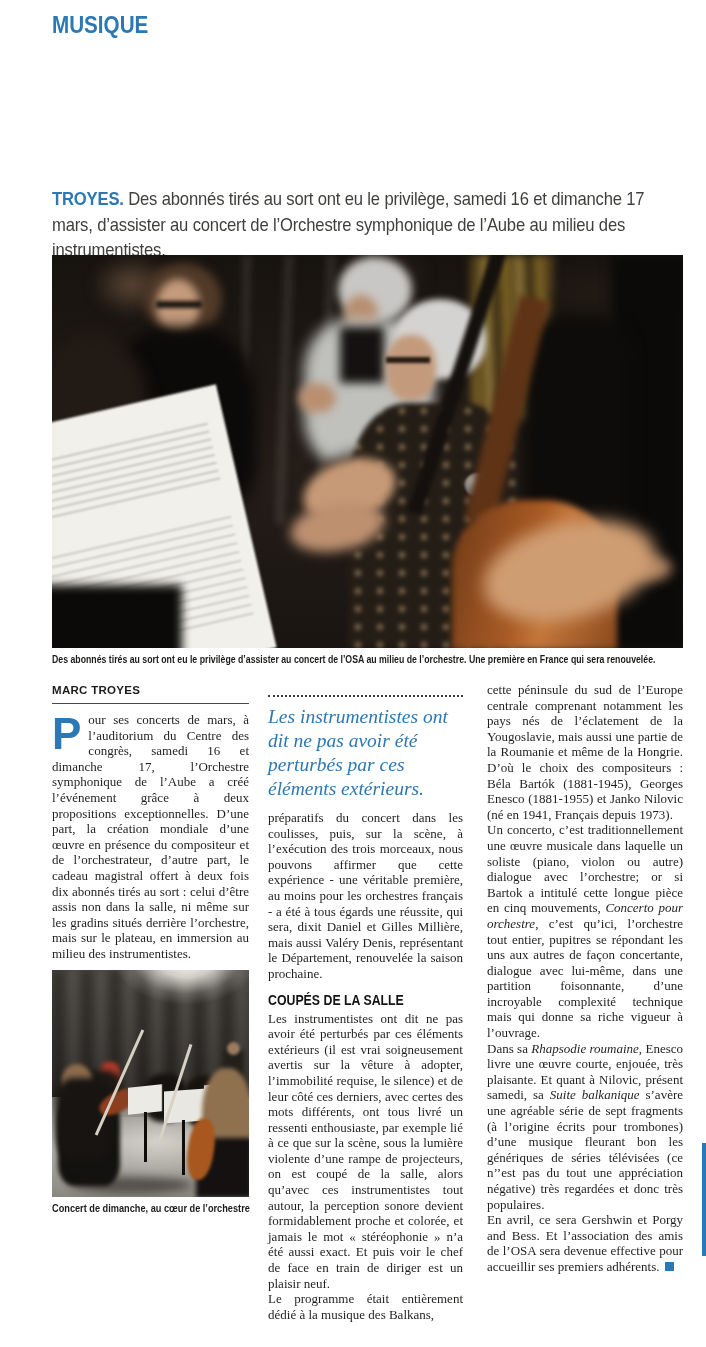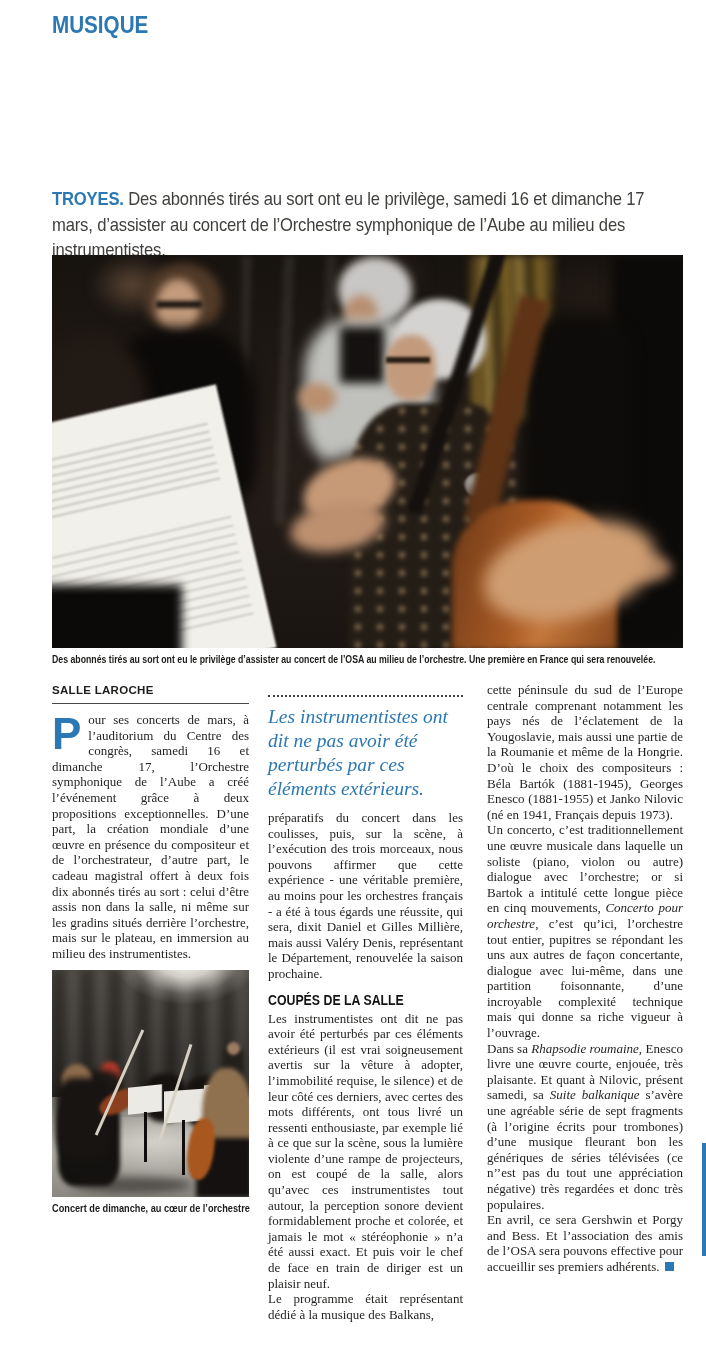--- a/index.html
+++ b/index.html
@@ -93,21 +93,21 @@
     <div class="b" style="left:-18px;top:150px;width:215px;height:270px;background:#f2f0eb;transform:rotate(-13deg);filter:blur(1.2px);overflow:hidden;">
       <div class="b" style="left:18px;top:30px;width:180px;height:70px;background:repeating-linear-gradient(0deg,transparent 0 7px,rgba(125,119,108,.7) 7px 8px);"></div>
       <div class="b" style="left:10px;top:130px;width:190px;height:110px;background:repeating-linear-gradient(0deg,transparent 0 8px,rgba(125,119,108,.6) 8px 9px);"></div>
     </div>
     <div class="b" style="left:-20px;top:330px;width:150px;height:80px;background:#0c0a09;filter:blur(5px);"></div>
     <div class="b" style="inset:0;background:radial-gradient(120% 100% at 50% 45%,transparent 60%,rgba(0,0,0,.25));"></div>
   </figure>
   <div class="cap-main">Des abonnés tirés au sort ont eu le privilège d’assister au concert de l’OSA au milieu de l’orchestre. Une première en France qui sera renouvelée.</div>
 
   <div class="col col1">
-    <div class="byline">SALLE LAROCHE</div>
+    <div class="byline">MARC TROYES</div>
     <div class="byrule"></div>
     <p class="body"><span class="dropcap">P</span><span><span>our ses concerts de mars, à l’auditorium du Centre des congrès, samedi 16 et dimanche 17, l’Orchestre symphonique de l’Aube a créé l’événement grâce à deux propositions exceptionnelles. D’une part, la création mondiale d’une œuvre en présence du compositeur et de l’orchestrateur, d’autre part, le cadeau magistral offert à deux fois dix abonnés tirés au sort : celui d’être assis non dans la salle, ni même sur les gradins situés derrière l’orchestre, mais sur le plateau, en immersion au milieu des instrumentistes.</span></span></p>
 
     <figure class="photo-inline">
       <div class="b" style="inset:0;background:linear-gradient(180deg,#4a4641,#2e2b27 60%,#242220);"></div>
       <div class="b" style="left:0;top:0;width:100%;height:150px;background:repeating-linear-gradient(90deg,rgba(0,0,0,.28) 0 14px,rgba(255,255,255,.05) 14px 28px);filter:blur(4px);"></div>
       <div class="b" style="inset:0;background:radial-gradient(90px 55px at 68% -4%,#f7f6f1 0%,rgba(244,242,234,.8) 30%,rgba(200,196,186,.25) 60%,transparent 80%);"></div>
       <div class="b" style="left:0;bottom:0;width:100%;height:100px;background:linear-gradient(180deg,#7c7973,#b5b2ab 45%,#8a8780);"></div>
       <div class="b" style="left:30px;bottom:0;width:150px;height:80px;background:radial-gradient(70% 70% at 50% 30%,rgba(235,233,226,.55),transparent 75%);"></div>
 
@@ -139,24 +139,24 @@
     </figure>
     <div class="cap-inline">Concert de dimanche, au cœur de l’orchestre</div>
   </div>
 
   <div class="col col2">
     <div class="dotrule"></div>
     <div class="pullquote">Les instrumentistes ont dit ne pas avoir été perturbés par ces éléments extérieurs.</div>
     <p class="body"><span>préparatifs du concert dans les coulisses, puis, sur la scène, à l’exécution des trois morceaux, nous pouvons affirmer que cette expérience - une véritable première, au moins pour les orchestres français - a été à tous égards une réussite, qui sera, dixit Daniel et Gilles Millière, mais aussi Valéry Denis, représentant le Département, renouvelée la saison prochaine.</span></p>
     <h3 class="subhead">COUPÉS DE LA SALLE</h3>
     <p class="body"><span>Les instrumentistes ont dit ne pas avoir été perturbés par ces éléments extérieurs (il est vrai soigneusement avertis sur la vêture à adopter, l’immobilité requise, le silence) et de leur côté ces derniers, avec certes des mots différents, ont tous livré un ressenti enthousiaste, par exemple lié à ce que sur la scène, sous la lumière violente d’une rampe de projecteurs, on est coupé de la salle, alors qu’avec ces instrumentistes tout autour, la perception sonore devient formidablement proche et colorée, et jamais le mot « stéréophonie » n’a été aussi exact. Et puis voir le chef de face en train de diriger est un plaisir neuf.</span></p>
-    <p class="body"><span>Le programme était représentant dédié à la musique des Balkans,</span></p>
+    <p class="body"><span>Le programme était entièrement dédié à la musique des Balkans,</span></p>
   </div>
 
   <div class="col col3">
     <p class="body"><span>cette péninsule du sud de l’Europe centrale comprenant notamment les pays nés de l’éclatement de la Yougoslavie, mais aussi une partie de la Roumanie et même de la Hongrie. D’où le choix des compositeurs : Béla Bartók (1881-1945), Georges Enesco (1881-1955) et Janko Nilovic (né en 1941, Français depuis 1973).</span></p>
     <p class="body"><span>Un concerto, c’est traditionnellement une œuvre musicale dans laquelle un soliste (piano, violon ou autre) dialogue avec l’orchestre; or si Bartok a intitulé cette longue pièce en cinq mouvements, </span><em>Concerto pour orchestre</em><span>, c’est qu’ici, l’orchestre tout entier, pupitres se répondant les uns aux autres de façon concertante, dialogue avec lui-même, dans une partition foisonnante, d’une incroyable complexité technique mais qui donne sa riche vigueur à l’ouvrage.</span></p>
     <p class="body"><span>Dans sa </span><em>Rhapsodie roumaine</em><span>, Enesco livre une œuvre courte, enjouée, très plaisante. Et quant à Nilovic, présent samedi, sa </span><em>Suite balkanique</em><span> s’avère une agréable série de sept fragments (à l’origine écrits pour trombones) d’une musique fleurant bon les génériques de séries télévisées (ce n’’est pas du tout une appréciation négative) très regardées et donc très populaires.</span></p>
-    <p class="body"><span><span>En avril, ce sera Gershwin et Porgy and Bess. Et l’association des amis de l’OSA sera pouvons effective pour accueillir ses premiers adhérents.</span></span><span class="endmark"></span></p>
+    <p class="body"><span><span>En avril, ce sera Gershwin et Porgy and Bess. Et l’association des amis de l’OSA sera devenue effective pour accueillir ses premiers adhérents.</span></span><span class="endmark"></span></p>
   </div>
 
   <div class="edgebar"></div>
 </div>
 
 </body></html>

